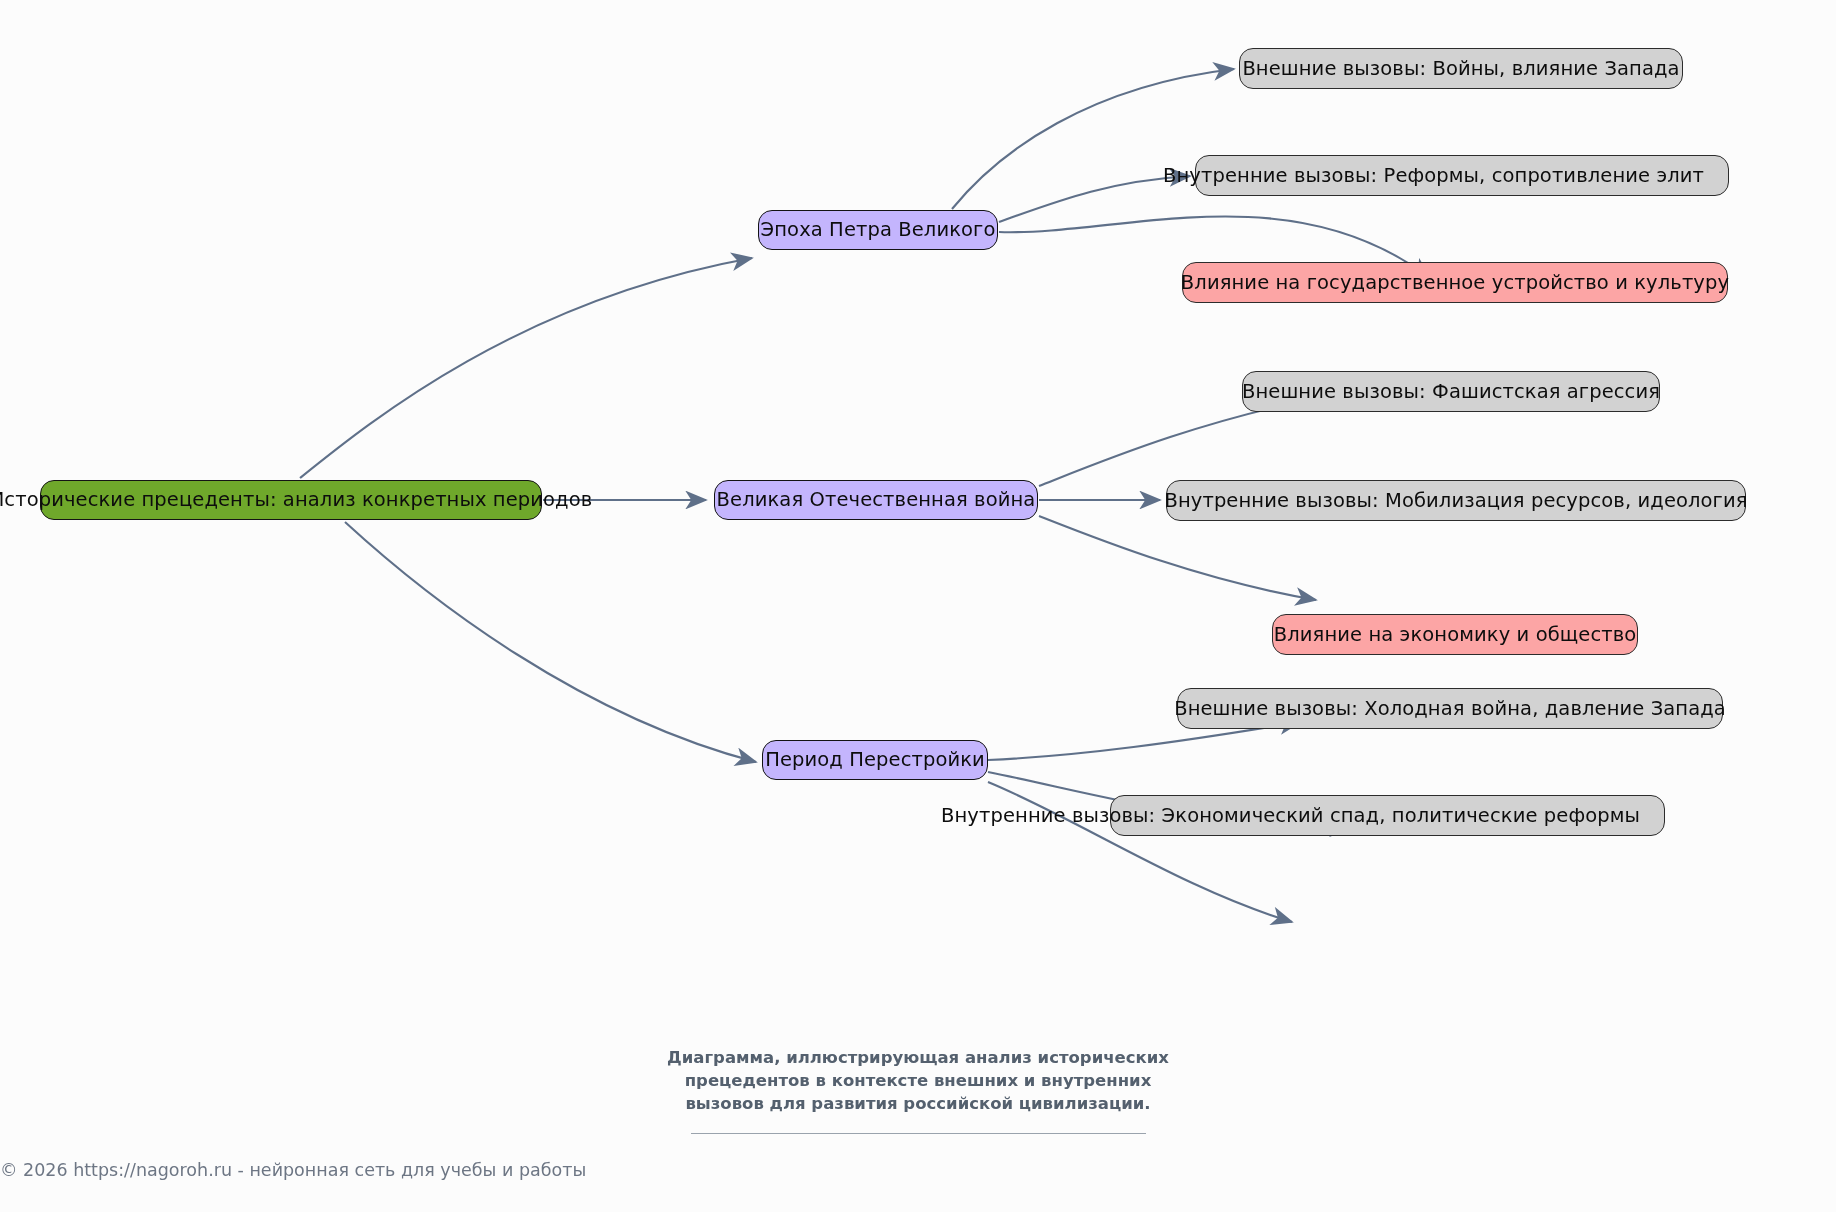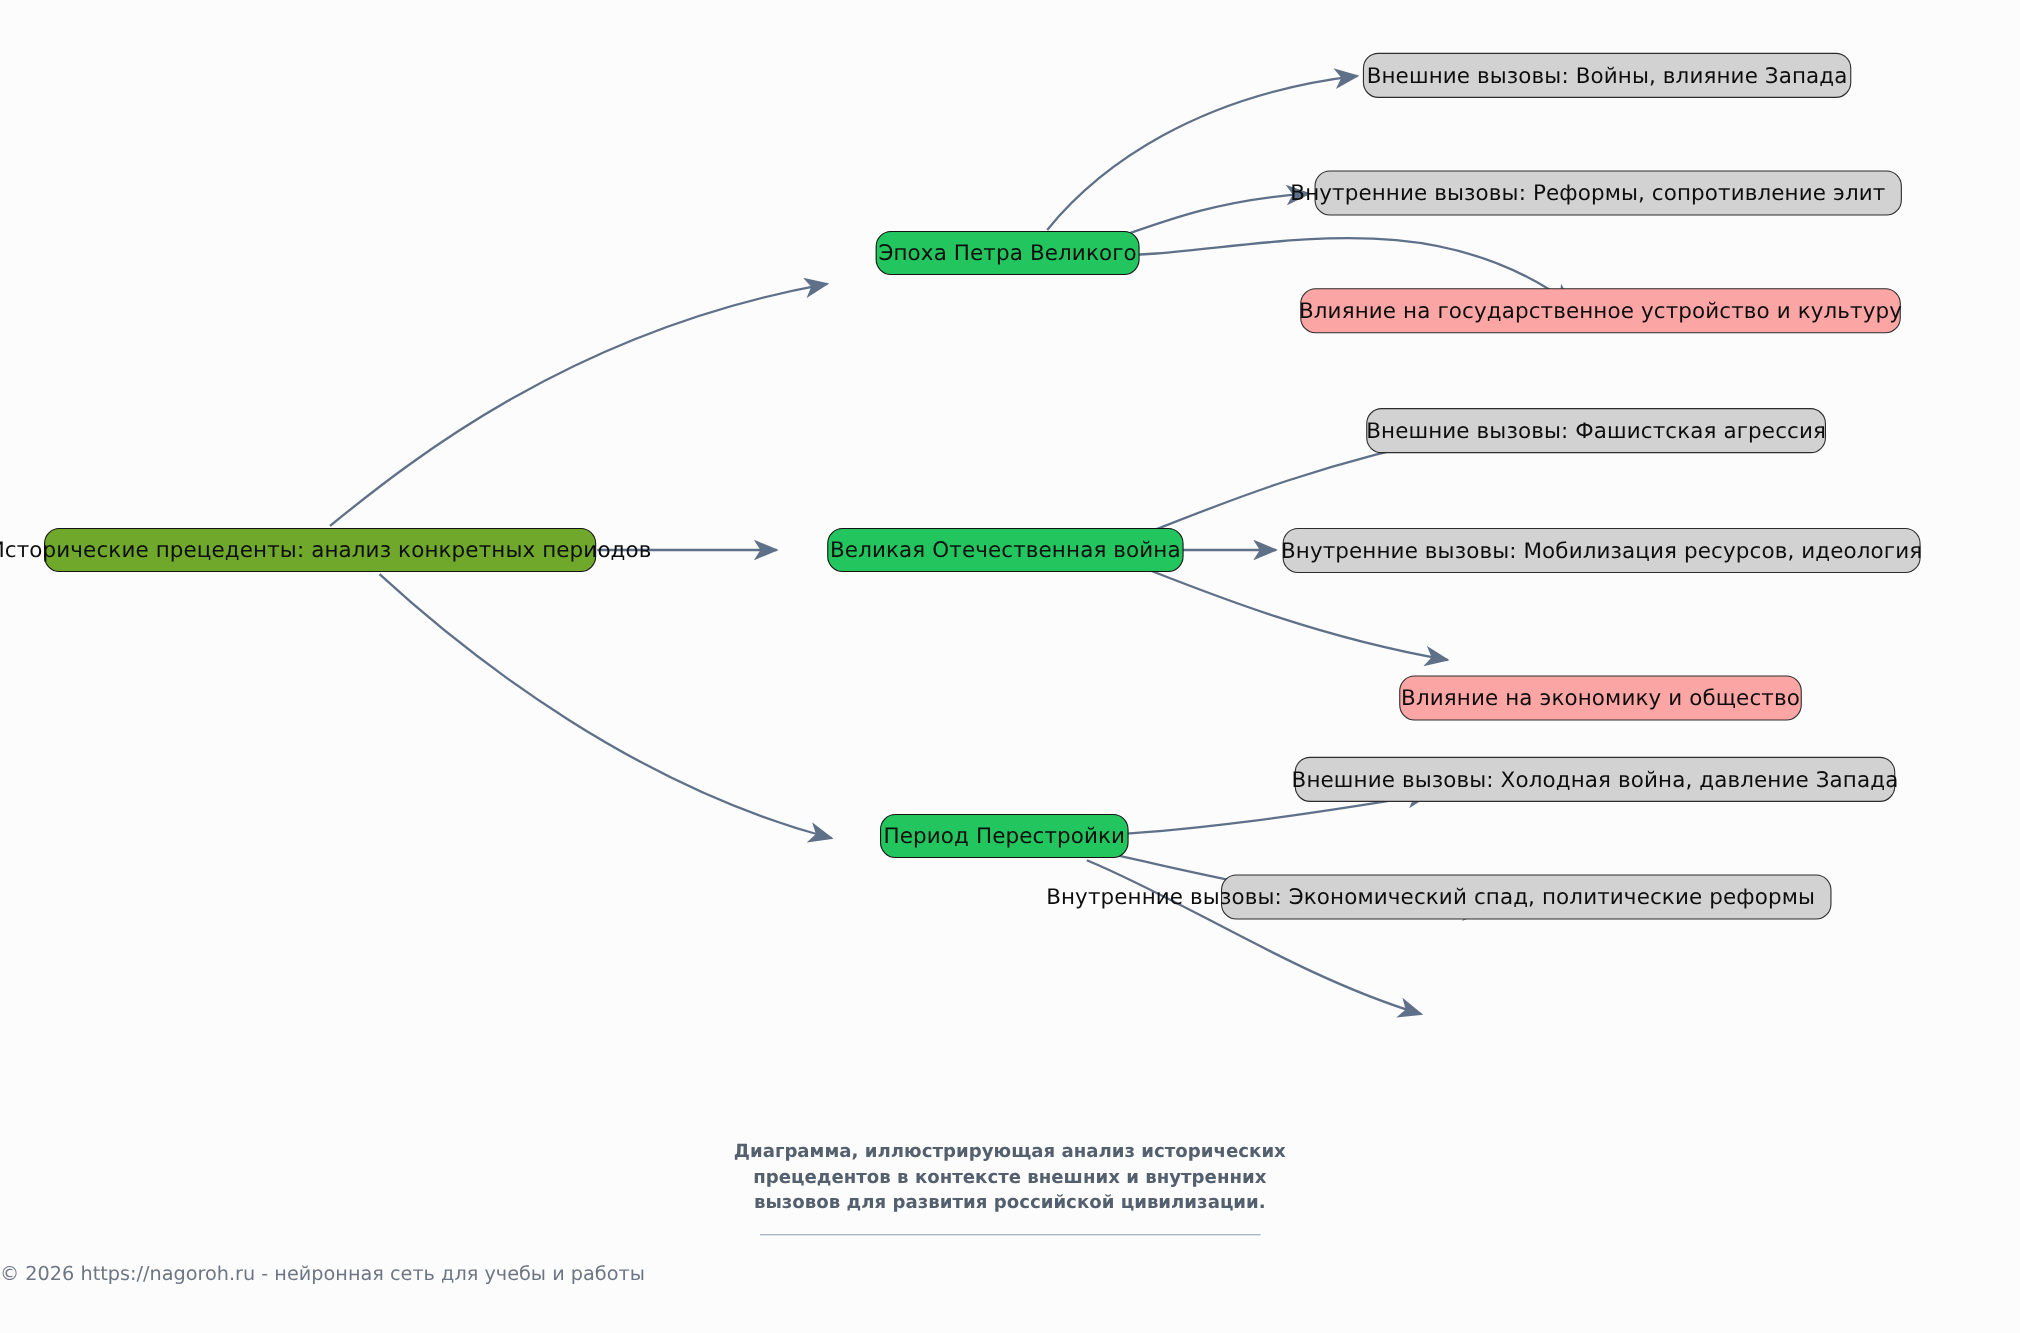--- a/index.html
+++ b/index.html
@@ -31,51 +31,50 @@
     box-sizing: border-box;
     display: flex;
     align-items: center;
     justify-content: center;
     border: 1.6px solid #111111;
     border-radius: 14px;
     color: #0d0d0d;
     font-size: 19.5px;
     line-height: 1.1;
     white-space: nowrap;
-    padding: 0 14px;
+    padding: 0 24px;
     letter-spacing: 0.1px;
   }
   .node-root {
     background: #6fa82b;
     border-color: #141414;
   }
   .node-branch {
-    background: #22c55e;
+    background: #c4b5fd;
     border-color: #131313;
-    margin-left: 38px;
   }
   .node-leaf-strong {
     background: #d2d2d2;
     border-color: #2c2c2c;
   }
   .node-leaf-soft {
     background: #fca5a5;
     border-color: #2c2c2c;
   }
   #caption {
     position: absolute;
     left: 0;
     top: 1032px;
     width: 1836px;
     text-align: center;
     pointer-events: none;
   }
   .caption-text {
     display: block;
-    margin: 4px auto;
+    margin: 15px auto;
     width: 545px;
     font-size: 16.5px;
     font-weight: bold;
     line-height: 1.38;
     color: #54606e;
     text-align: center;
   }
   .caption-rule {
     display: block;
     width: 455px;

